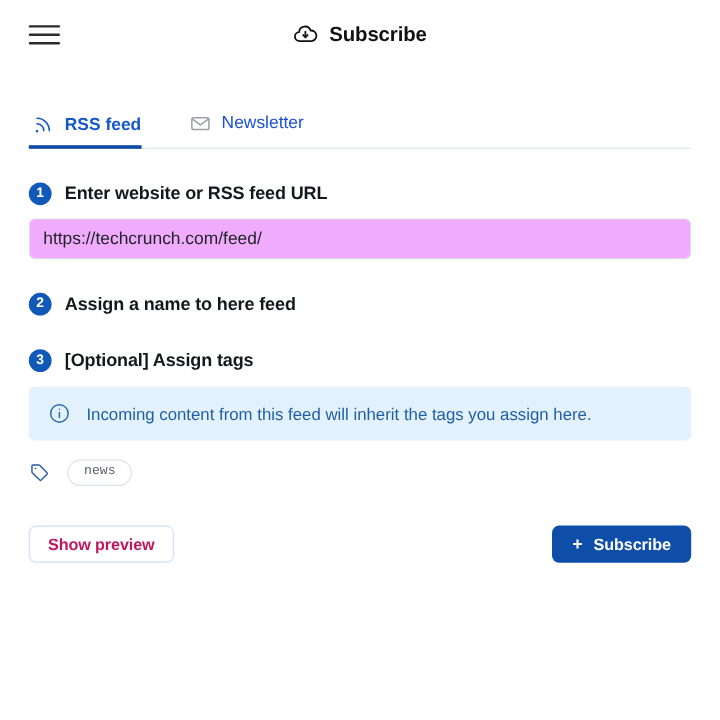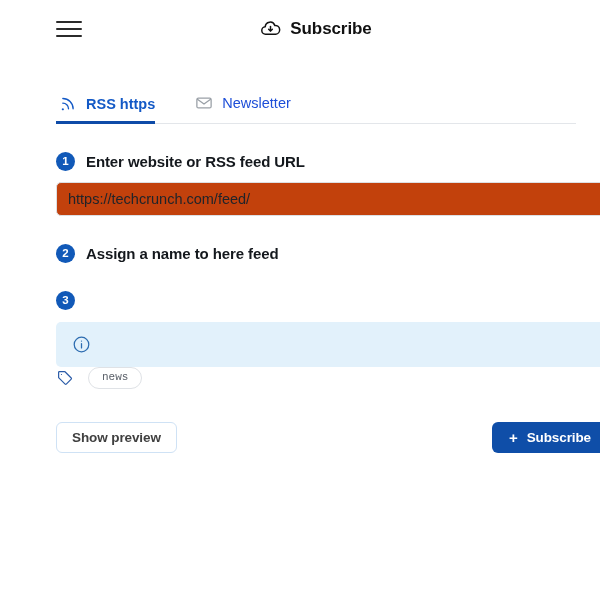--- a/index.html
+++ b/index.html
@@ -11,21 +11,20 @@
     background: #ffffff;
     font-family: "Liberation Sans", sans-serif;
     -webkit-font-smoothing: antialiased;
   }
   .app {
     width: 600px;
     height: 600px;
     position: relative;
     background: #ffffff;
     overflow: hidden;
-    padding-left: 32px;
   }
 
   
   .header {
     height: 57px;
     display: flex;
     align-items: center;
     padding: 0 24px;
     position: relative;
   }
@@ -140,21 +139,21 @@
   .text-input {
     display: block;
     width: 552px;
     height: 34px;
     border: 1px solid #dcdfe3;
     border-radius: 5px;
     padding: 0 11px;
     font-size: 14.5px;
     font-family: inherit;
     color: #20242a;
-    background: #c2410c;
+    background: #f0abfc;
     outline: none;
   }
   .text-input::placeholder { color: #a9adb3; }
 
   
   .info-banner {
     margin-top: 12px;
     width: 552px;
     background: #e2f1fb;
     border-radius: 5px;
@@ -163,20 +162,21 @@
     gap: 13px;
     padding: 13px 16px;
   }
   .info-text {
     font-size: 14px;
     color: #1e5fa8;
   }
 
   
   .tag-row {
+    margin-top: 16px;
     display: flex;
     align-items: center;
     gap: 14px;
     min-height: 22px;
   }
   .tag-chip {
     border: 1px solid #dfe2e6;
     border-radius: 11px;
     padding: 2px 13px 3px 13px;
     font-size: 11px;
@@ -191,21 +191,21 @@
     margin-top: 33px;
     width: 552px;
     display: flex;
     align-items: center;
     justify-content: space-between;
   }
   .btn-outline {
     border: 1px solid #cfe2f5;
     border-radius: 6px;
     background: #ffffff;
-    color: #404040;
+    color: #be185d;
     font-size: 13.5px;
     font-weight: bold;
     font-family: inherit;
     padding: 7px 15px;
     cursor: pointer;
     letter-spacing: -0.1px;
   }
   .btn-primary {
     border: none;
     border-radius: 6px;
@@ -256,21 +256,21 @@
     <div class="tabs">
 
       <button class="tab active">
         <span>
           <svg width="17" height="17" viewBox="0 0 24 24" fill="none" stroke="#1359c6" stroke-width="1.9" stroke-linecap="round" stroke-linejoin="round">
             <path d="M4 19.5a.6.6 0 1 0 .01 0"></path>
             <path d="M4 11.5a8 8 0 0 1 8 8"></path>
             <path d="M4 5a14.5 14.5 0 0 1 14.5 14.5"></path>
           </svg>
         </span>
-        <span class="tab-label">RSS https</span>
+        <span class="tab-label">RSS feed</span>
       </button>
 
       <button class="tab">
         <span>
           <svg width="18" height="18" viewBox="0 0 24 24" fill="none" stroke="#9aa0a7" stroke-width="1.7" stroke-linecap="round" stroke-linejoin="round">
             <rect x="2.5" y="5.5" width="19" height="13" rx="2"></rect>
             <path d="m3.2 7 8.8 6.4L20.8 7"></path>
           </svg>
         </span>
         <span class="tab-label">Newsletter</span>
@@ -288,30 +288,32 @@
     </div>
     <input class="text-input" type="text" value="https://techcrunch.com/feed/" style="">
 
     <div class="step-head">
       <div class="step-badge">2</div>
       <div class="step-title">Assign a name to here feed</div>
     </div>
 
     <div class="step-head">
       <div class="step-badge">3</div>
+      <div class="step-title">[Optional] Assign tags</div>
     </div>
 
     <div class="info-banner">
       <span>
         <svg width="19" height="19" viewBox="0 0 24 24" fill="none" stroke="#2d6cb0" stroke-width="1.6" stroke-linecap="round" stroke-linejoin="round">
           <circle cx="12" cy="12" r="9.2"></circle>
           <path d="M12 11v5.3"></path>
           <path d="M12 7.6h.01"></path>
         </svg>
       </span>
+      <span class="info-text">Incoming content from this feed will inherit the tags you assign here.</span>
     </div>
 
     <div class="tag-row">
       <span>
         <svg width="18" height="18" viewBox="0 0 24 24" fill="none" stroke="#2a5ba8" stroke-width="1.6" stroke-linecap="round" stroke-linejoin="round">
           <path d="M3.5 11.2V4.4a1 1 0 0 1 1-1h6.8a1 1 0 0 1 .7.3l8.3 8.3a1.1 1.1 0 0 1 0 1.5l-6.6 6.6a1.1 1.1 0 0 1-1.5 0L3.8 11.9a1 1 0 0 1-.3-.7z"></path>
           <path d="M7.3 7.3h.01"></path>
         </svg>
       </span>
       <span class="tag-chip">news</span>

